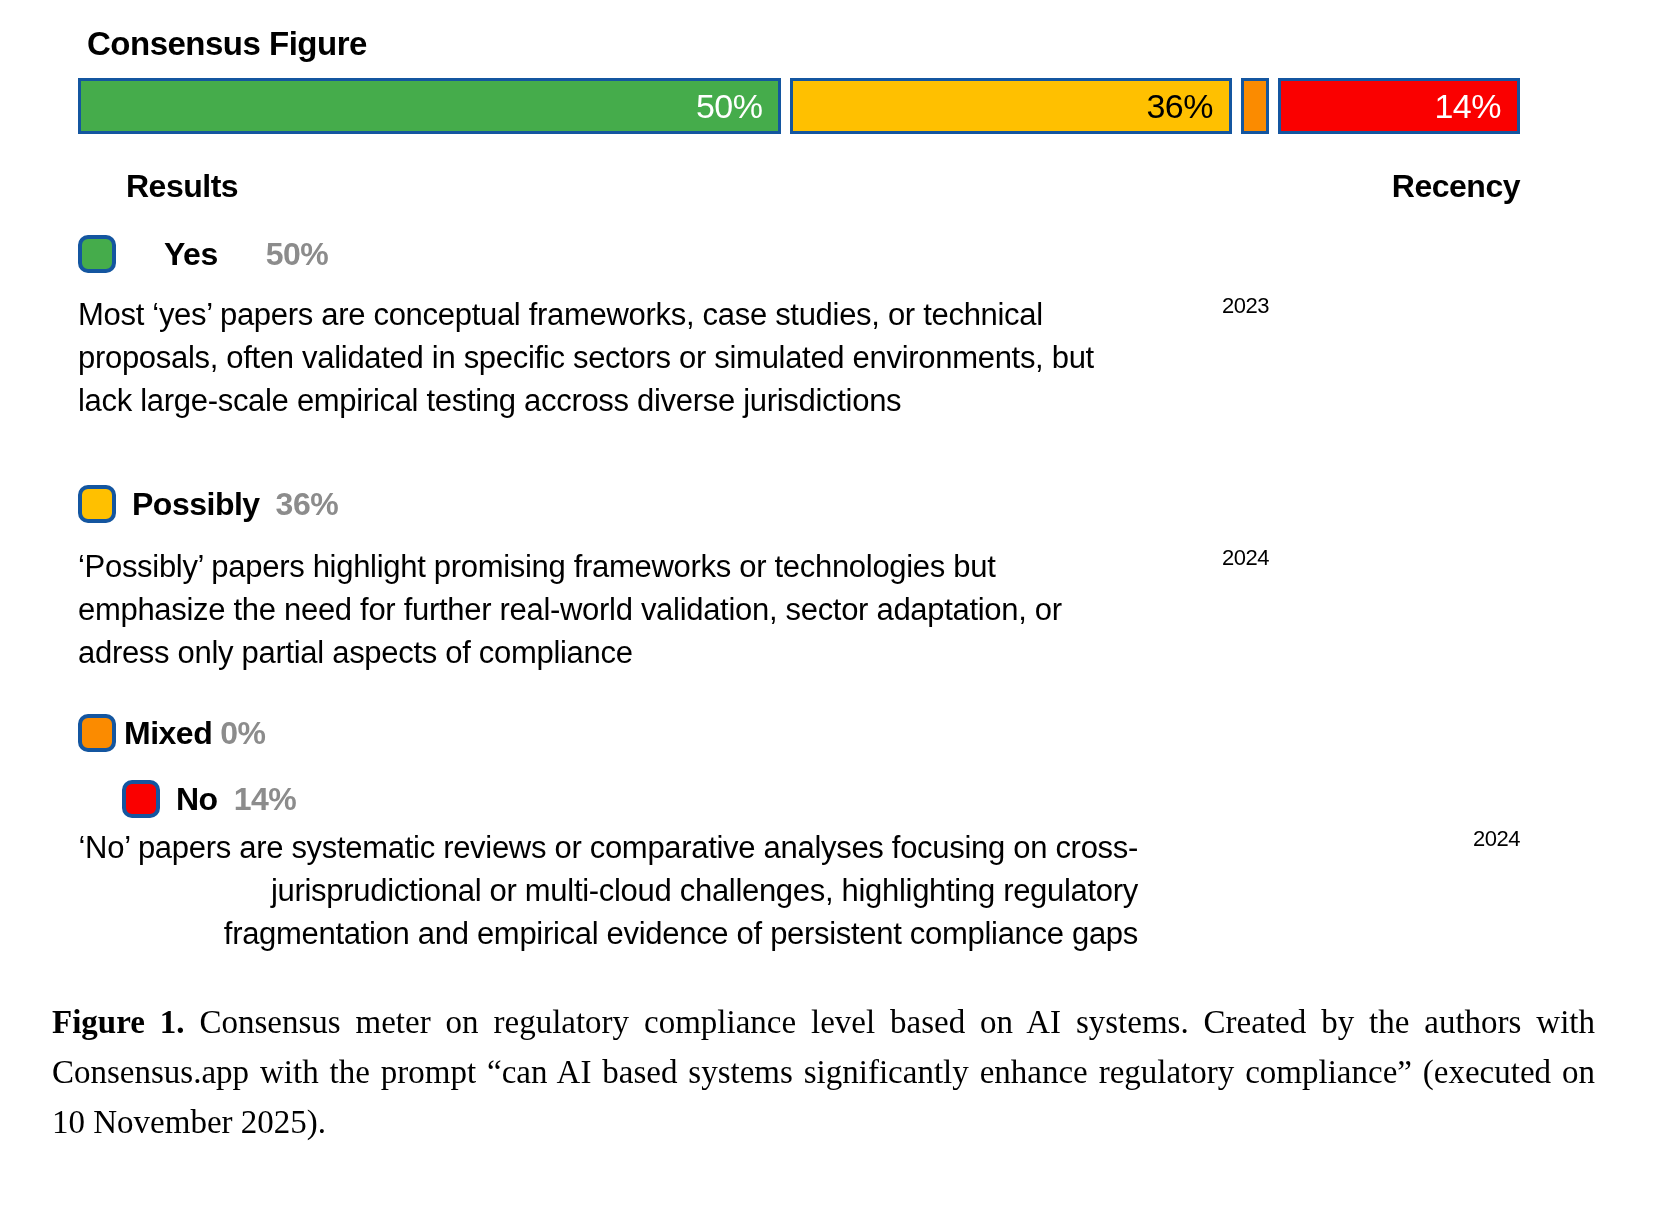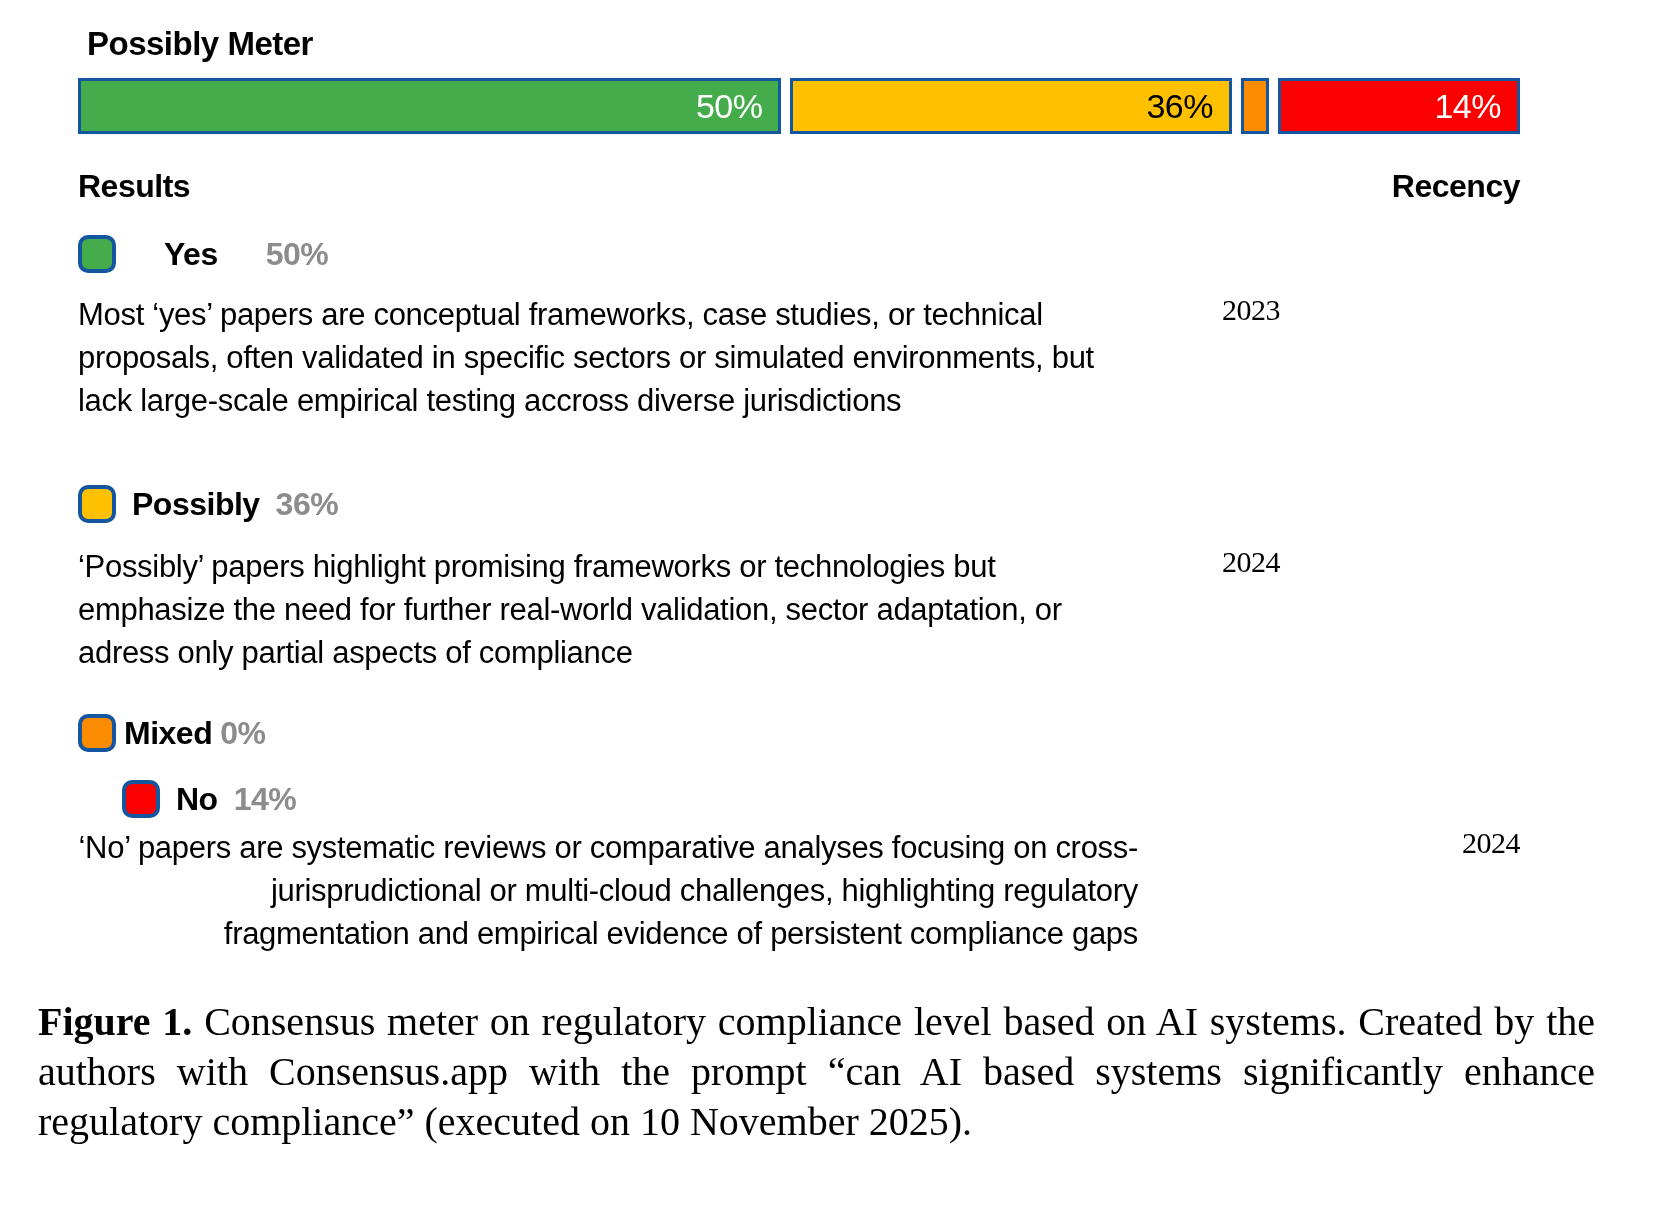--- a/index.html
+++ b/index.html
@@ -46,32 +46,31 @@
     font-size: 34px;
     letter-spacing: -0.5px;
     white-space: nowrap;
     overflow: hidden;
   }
   .seg.tiny { padding-right: 0; }
   .cols {
     display: grid;
     grid-template-columns: 1060px 1fr;
   }
-  .headers { margin-top: 34px; }
+  .headers { margin-top: 34px; margin-left: 48px; }
   .col-head {
     font-size: 32px;
     font-weight: bold;
     letter-spacing: -0.5px;
   }
   .col-head.right { padding-left: 60px; text-align: right; }
   .year {
-    font-size: 30px;
+    font-size: 22px;
     letter-spacing: -0.5px;
     padding-left: 84px;
-    font-family: Liberation Serif, serif;
   }
   .legend-row {
     display: flex;
     align-items: center;
     gap: 16px;
   }
   .swatch {
     width: 38px;
     height: 38px;
     box-sizing: border-box;
@@ -97,38 +96,38 @@
     max-width: 1060px;
   }
   .row-yes     { margin-top: 30px; gap: 48px; }
   .para-yes    { margin-top: 20px; }
   .row-possibly{ margin-top: 63px; }
   .para-possibly{ margin-top: 22px; }
   .row-mixed   { margin-top: 40px; gap: 8px; }
   .row-no      { margin-top: 28px; margin-left: 44px; }
   .para-no     { margin-top: 8px; text-align: right; }
   .caption {
-    margin: 42px 64px 0 38px;
+    margin: 42px 64px 0 52px;
     font-family: "Liberation Serif", serif;
-    font-size: 40px;
+    font-size: 33px;
     line-height: 50px;
     text-align: justify;
   }
   .caption .fig-label {
     font-weight: bold;
   }
 </style>
 </head>
 <body>
 
 <div class="figure">
 
   <div class="meter">
 
-    <div class="meter-title">Possibly Meter</div>
+    <div class="meter-title">Consensus Figure</div>
 
     <div class="bar">
       <div class="seg" style="background-color: rgb(69, 172, 75); color: rgb(255, 255, 255); flex-grow: 718;">
         <span>50%</span>
       </div>
       <div class="seg" style="background-color: rgb(255, 192, 0); color: rgb(0, 0, 0); flex-grow: 442;">
         <span>36%</span>
       </div>
       <div class="seg tiny" style="background-color: rgb(251, 139, 0); color: rgb(255, 255, 255); flex-grow: 23;">
         <span></span>

